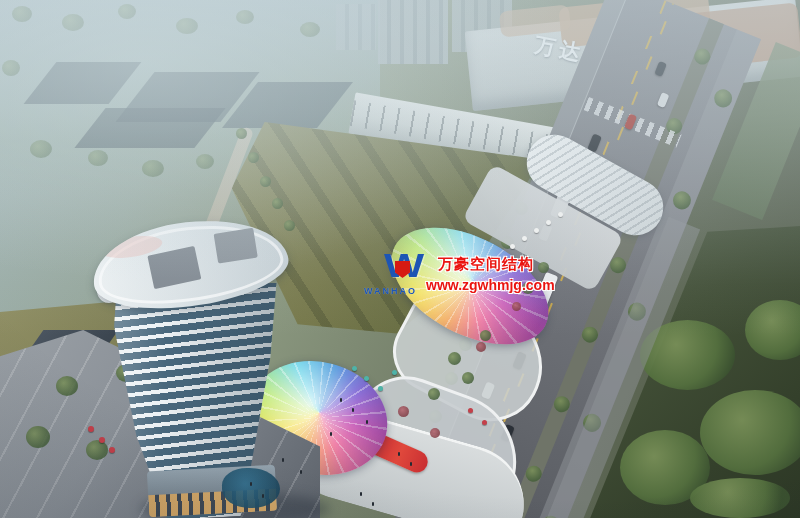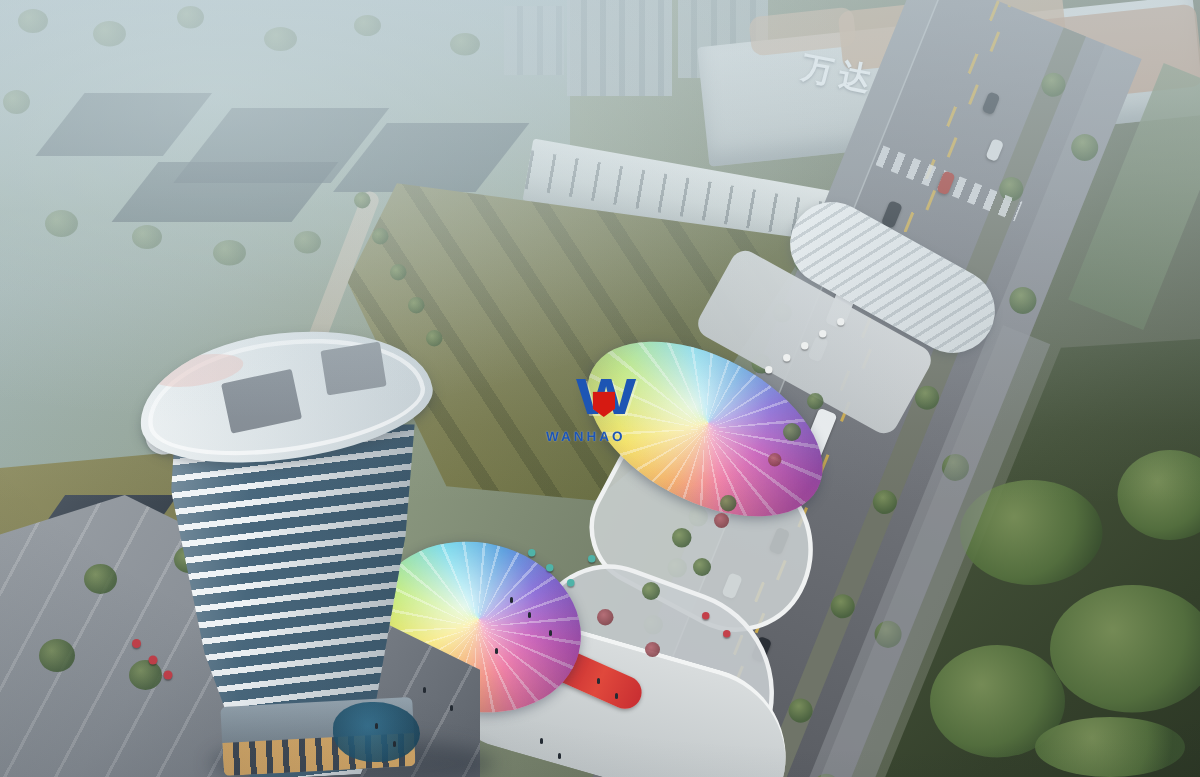--- a/index.html
+++ b/index.html
@@ -336,15 +336,17 @@
   <div class="person" style="left:262px;top:494px;"></div>
 
   <div class="haze"></div>
   <div class="haze2"></div>
   <div class="vignette"></div>
 
   <div class="wm">
     <div class="wm-w">W</div>
     <div class="wm-shield"></div>
     <div class="wm-logo-text">WANHAO</div>
+    <div class="wm-line1">万豪空间结构</div>
+    <div class="wm-line2">www.zgwhmjg.com</div>
   </div>
 
 </div>
 
 </body></html>

